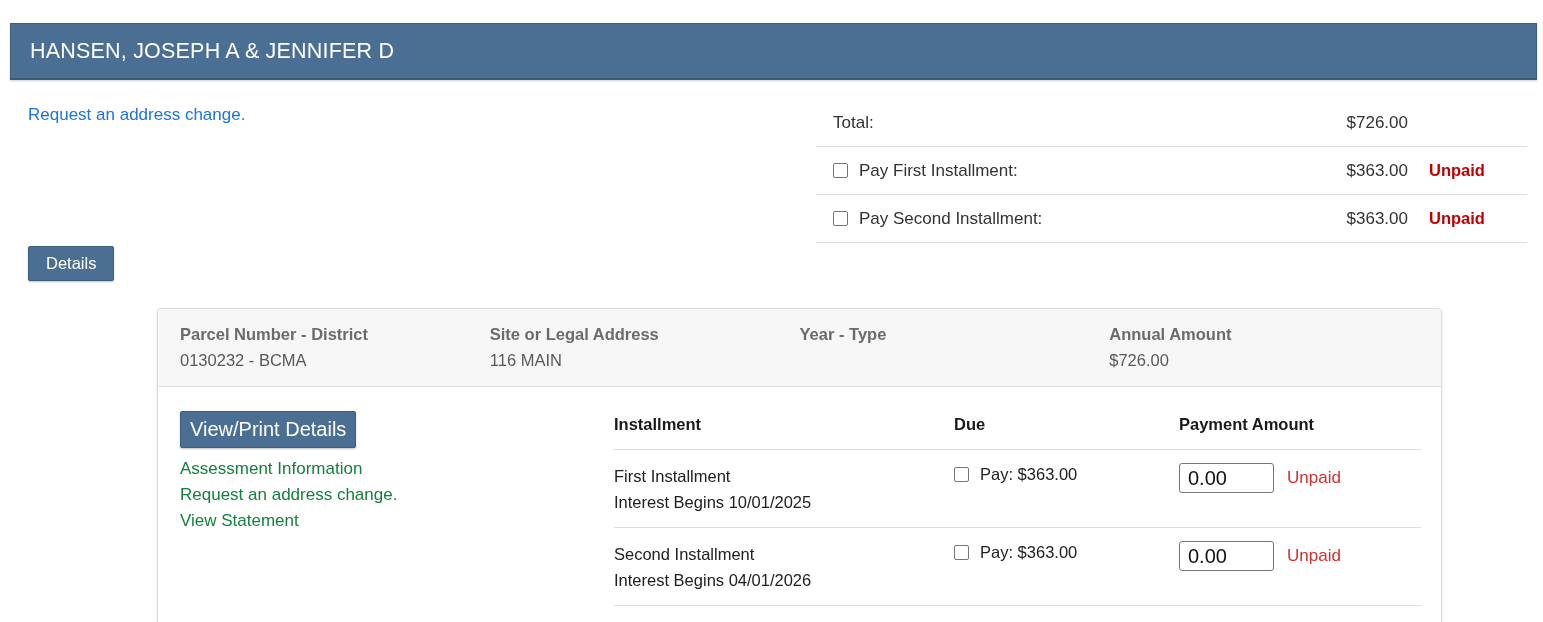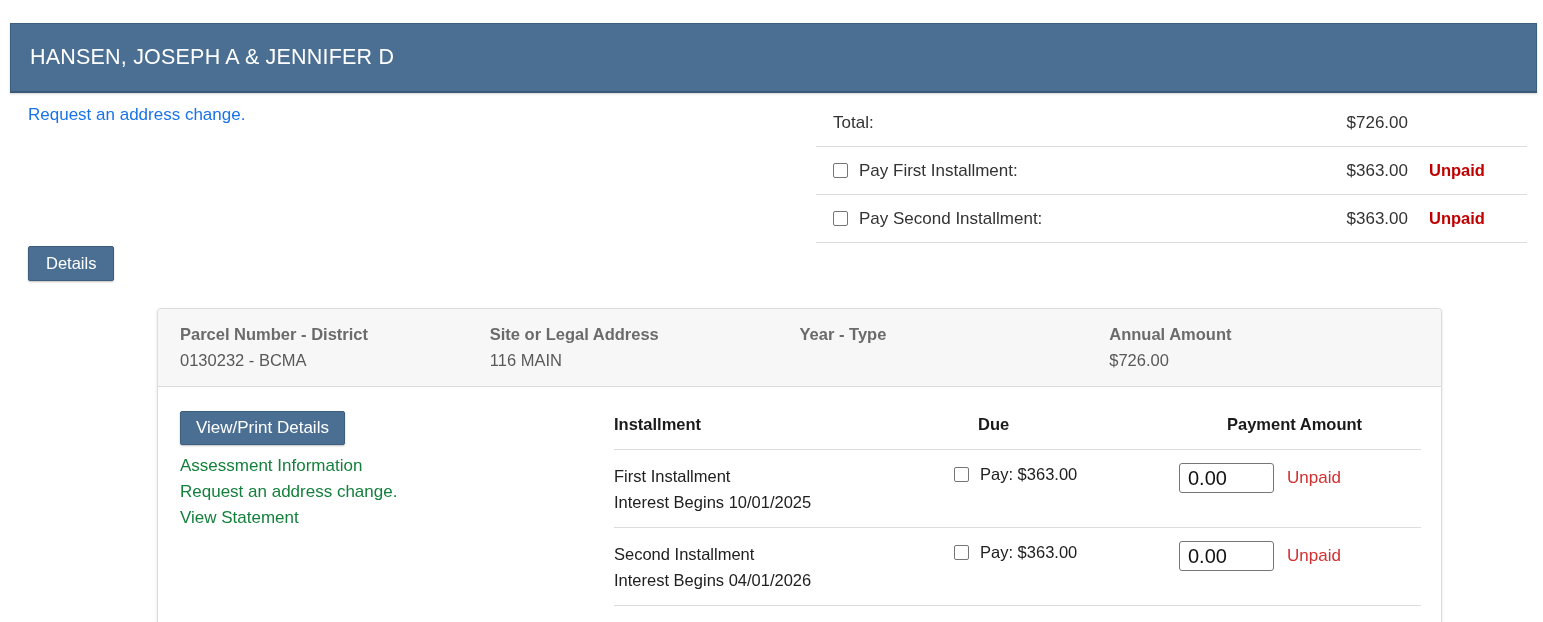--- a/index.html
+++ b/index.html
@@ -3,21 +3,21 @@
 <meta charset="utf-8">
 <style>
   * { margin:0; padding:0; box-sizing:border-box; }
   html,body { background:#fff; font-family:"Liberation Sans", sans-serif; }
   .page {
     position:relative; width:1543px; height:622px; background:#fff; overflow:hidden;
     color:#333;
   }
   
   .owner-bar {
-    position:absolute; left:10px; right:6px; top:23px; height:70px;
+    position:absolute; left:10px; right:6px; top:23px; height:57px;
     background:#4a6f93; border:1px solid #3e5e7d; border-bottom:2px solid #3a5a78;
     display:flex; align-items:center; padding-left:19px;
     box-shadow:0 1px 2px rgba(0,0,0,.18);
   }
   .owner-bar h1 { color:#fff; font-size:21.5px; font-weight:500; letter-spacing:.2px; }
 
   
   .addr-link-top {
     position:absolute; left:28px; top:105px; font-size:17px;
     color:#1a73e8; text-decoration:none; cursor:pointer;
@@ -57,31 +57,31 @@
     display:grid; grid-template-columns:repeat(4,1fr);
     background:#f7f7f7; border-bottom:1px solid #ddd; border-radius:4px 4px 0 0;
     padding:12px 22px 13px 22px; line-height:26px; font-size:16.5px;
   }
   .panel-head .h-lbl { font-weight:bold; color:#6b6b6b; }
   .panel-head .h-val { color:#595959; }
 
   .panel-body { position:relative; height:234px; }
 
   .left-col { position:absolute; left:22px; top:24px; width:420px; }
-  .vp-btn { padding:6px 15px; font-size:17px; }
+  .vp-btn { padding:6px 9px; font-size:20px; }
   .left-links { margin-top:8px; display:flex; flex-direction:column; }
   .left-links a {
     color:#15803d; text-decoration:none; font-size:17px; line-height:26px; cursor:pointer;
   }
 
   
   .inst-table { position:absolute; left:456px; right:20px; top:0; font-size:16.5px; color:#212121; }
   .t-head {
     display:grid; grid-template-columns:340px 225px 1fr;
-    padding:28px 0 15px 0; border-bottom:1px solid #ddd; font-weight:bold; color:#1a1a1a;gap:24px;
+    padding:28px 0 15px 0; border-bottom:1px solid #ddd; font-weight:bold; color:#1a1a1a;
   }
   .t-row {
     display:grid; grid-template-columns:340px 225px 1fr;
     padding:13px 0 12px 0; border-bottom:1px solid #ddd; align-items:start;
   }
   .t-row .inst-name { line-height:26px; }
   .due-cell { display:flex; align-items:center; padding-top:2px; }
   .pay-cell { display:flex; align-items:center; }
   .pay-input {
     width:95px; height:30px; border:1px solid #767676; border-radius:3px;

